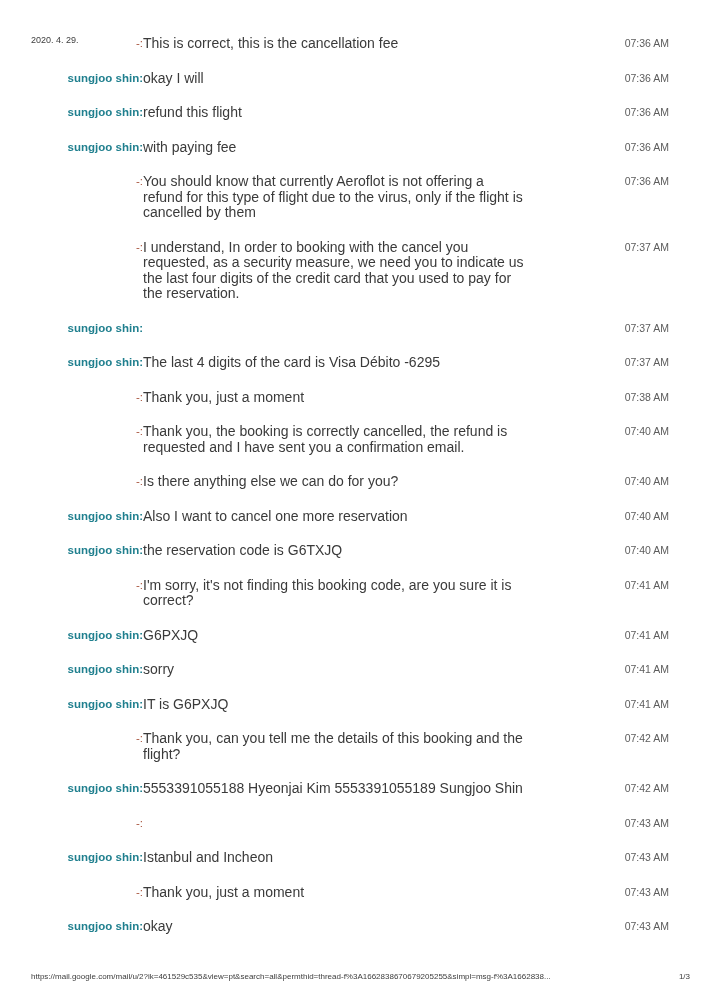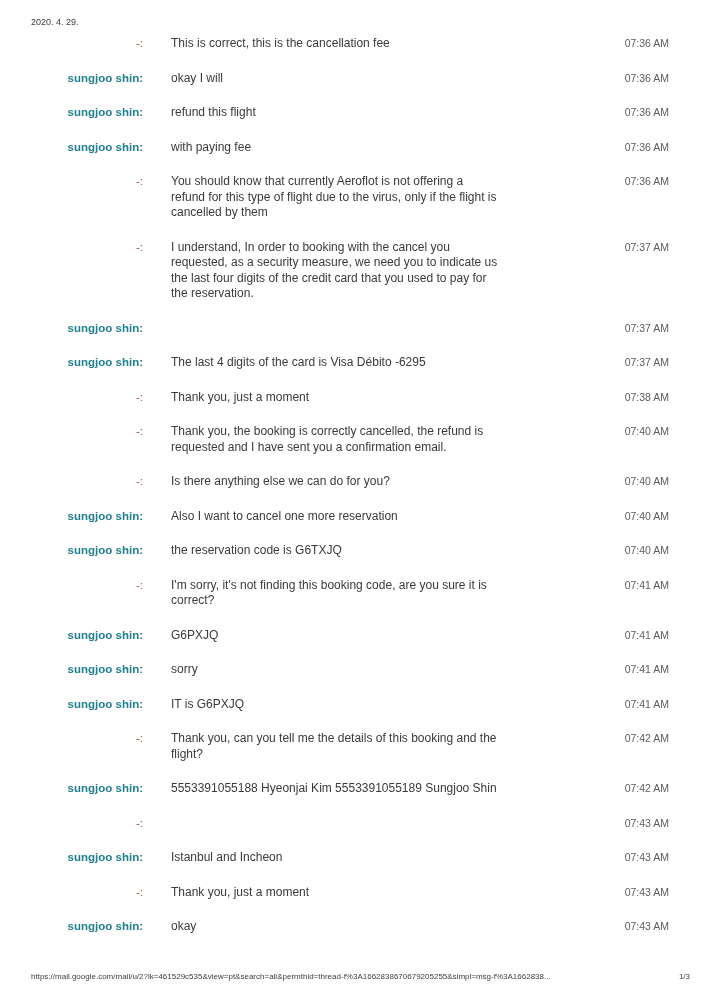--- a/index.html
+++ b/index.html
@@ -14,21 +14,21 @@
   }
   .page-header {
     position: absolute;
     top: 17px;
     left: 31px;
     right: 31px;
     height: 12px;
     font-size: 9px;
     color: #3c3c3c;
   }
-  .print-date { position: absolute; left: 0; top: 0; }
+  .print-date { position: absolute; left: 0; top: 18px; }
   .print-title {
     position: absolute;
     left: 0; right: 0;
     text-align: center;
   }
   .chat {
     position: absolute;
     top: 36px;
     left: 0;
     right: 0;
@@ -43,23 +43,22 @@
     width: 143px;
     text-align: right;
     font-size: 11.5px;
     line-height: 15.5px;
     font-weight: bold;
     white-space: nowrap;
   }
   .name.visitor { color: var(--visitor-color); }
   .name.agent  { color: var(--agent-color); font-weight: normal; }
   .msg {
-    margin-left: 28px;
     width: 382px;
-    font-size: 12px;
+    font-size: 14px;
     line-height: 15.5px;
     color: var(--message-color);
     white-space: pre-line;
   }
   .time {
     margin-left: auto;
     margin-right: 38px;
     font-size: 10.5px;
     line-height: 15.5px;
     color: var(--timestamp-color);

